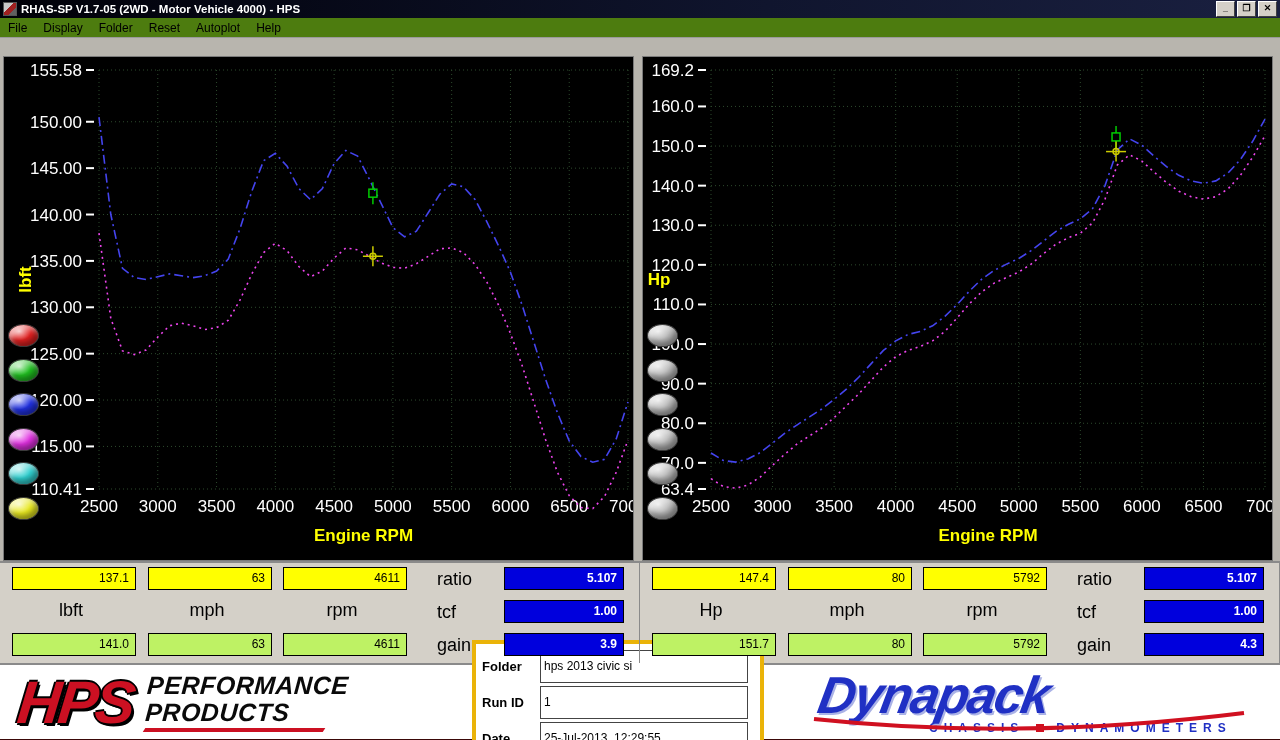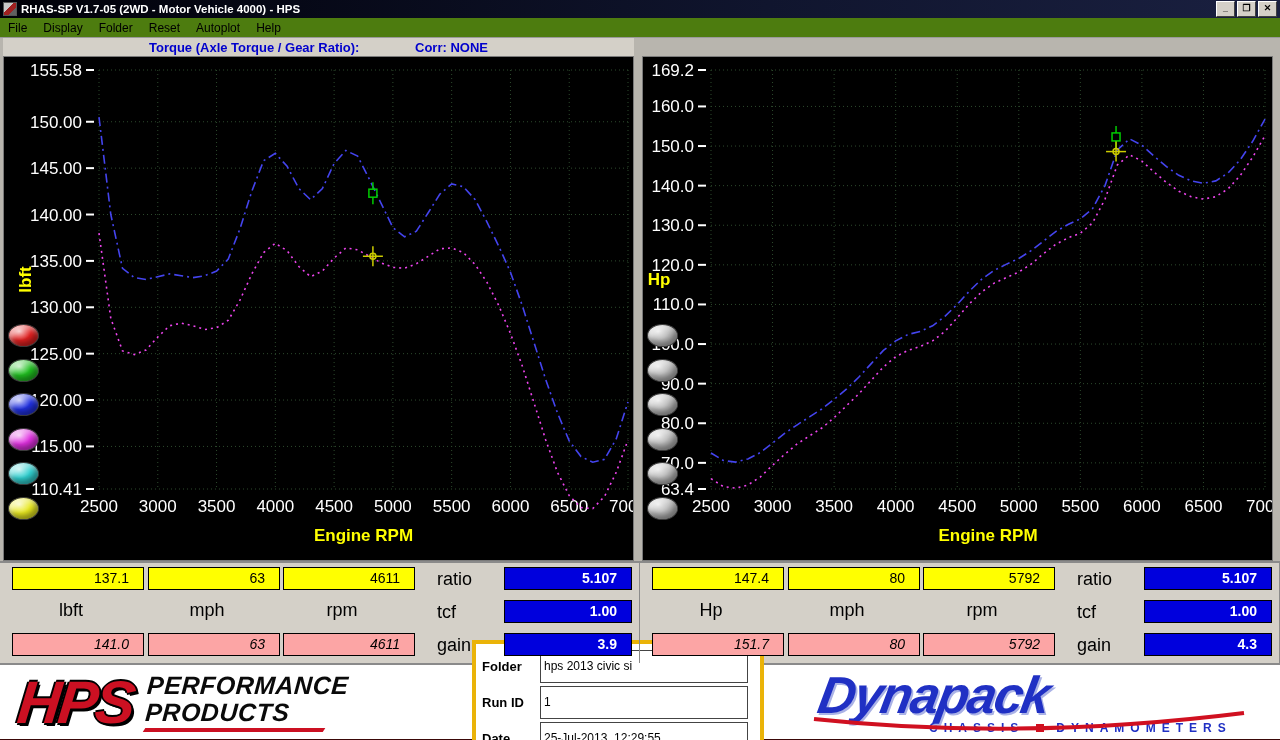--- a/index.html
+++ b/index.html
@@ -20,24 +20,24 @@
   .panel{position:relative;width:631px;height:523px;}
   .panel-header{height:18px;background:#d4d0c8;position:relative;font-size:13px;font-weight:bold;color:#0000cc;}
   .panel-header span{position:absolute;top:2px;white-space:nowrap;}
   .chart-area{position:absolute;top:18px;left:0;width:629px;height:503px;background:#000;border:1px solid #7a7a7a;}
   svg text{font-family:"Liberation Sans",sans-serif;}
   .oval{position:absolute;left:5px;width:29px;height:21px;border-radius:50%;border:1px solid #3a3a3a;z-index:5;
     box-shadow:inset -3px -4px 5px rgba(0,0,0,0.40),inset 3px 4px 5px rgba(255,255,255,0.55);cursor:pointer;}
   
   .readout{display:flex;height:100px;background:#d4d0c8;border-top:2px solid #8a8a8a;}
   .readout-half{position:relative;width:639px;height:100px;border-right:1px solid #8a8a8a;}
-  .rbox{position:absolute;height:21px;border:1px solid #000;font-size:14px;line-height:21px;
-    text-align:right;padding-right:14px;box-sizing:content-box;}
+  .rbox{position:absolute;height:21px;border:1px solid #000;font-size:12px;line-height:21px;
+    text-align:right;padding-right:6px;box-sizing:content-box;}
   .ybox{background:#ffff00;color:#000;width:116px;}
-  .gbox{background:#fca5a5;color:#000;width:116px;font-style:italic;}
+  .gbox{background:#bef264;color:#000;width:116px;}
   .bbox{background:#0000dd;color:#fff;width:112px;font-weight:bold;}
   .unit-label{position:absolute;width:118px;text-align:center;font-size:18px;color:#000;}
   .blue-label{position:absolute;font-size:18px;color:#000000;}
   .c1{left:12px}.c2{left:148px}.c3{left:283px}
   .r1{top:4px}.r2{top:37px}.r3{top:70px}
   .lblcol{left:437px}
   .bcol{left:504px}
   
   .footer{height:74px;background:#ffffff;display:flex;align-items:center;border-top:2px solid #8a8a8a;}
   .hps-logo{width:472px;display:flex;align-items:center;padding-left:18px;box-sizing:border-box;}
@@ -78,24 +78,20 @@
   <span class="menu-item">Display</span>
   <span class="menu-item">Folder</span>
   <span class="menu-item">Reset</span>
   <span class="menu-item">Autoplot</span>
   <span class="menu-item">Help</span>
 </div>
 
 <div class="charts">
 
   <div class="panel">
-    <div class="panel-header">
-      <span style="left:146px">Torque (Axle Torque / Gear Ratio):</span>
-      <span style="left:412px">Corr: NONE</span>
-    </div>
     <div class="chart-area">
       <svg id="chart0" width="629" height="501" viewBox="0 0 629 501">
           <g stroke="#2d4a2d" stroke-dasharray="1 3">
             <line x1="95" y1="13" x2="95" y2="432"></line>
             <line x1="153.77777777777777" y1="13" x2="153.77777777777777" y2="432"></line>
             <line x1="212.55555555555554" y1="13" x2="212.55555555555554" y2="432"></line>
             <line x1="271.3333333333333" y1="13" x2="271.3333333333333" y2="432"></line>
             <line x1="330.1111111111111" y1="13" x2="330.1111111111111" y2="432"></line>
             <line x1="388.8888888888889" y1="13" x2="388.8888888888889" y2="432"></line>
             <line x1="447.66666666666663" y1="13" x2="447.66666666666663" y2="432"></line>

